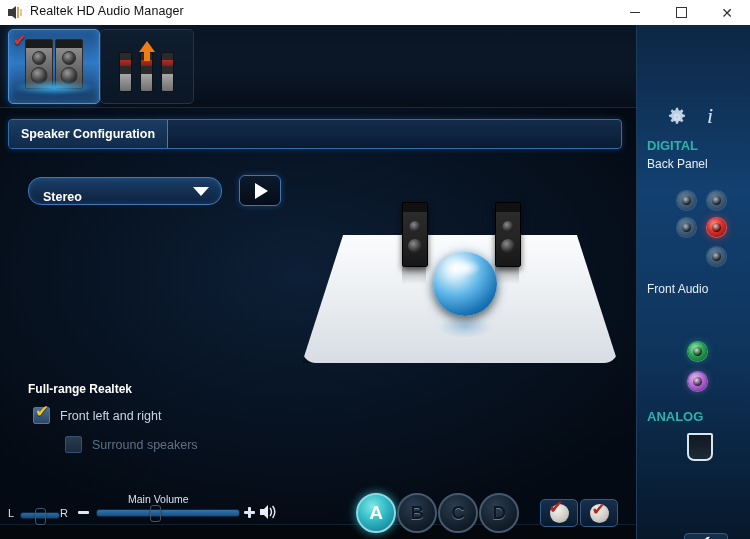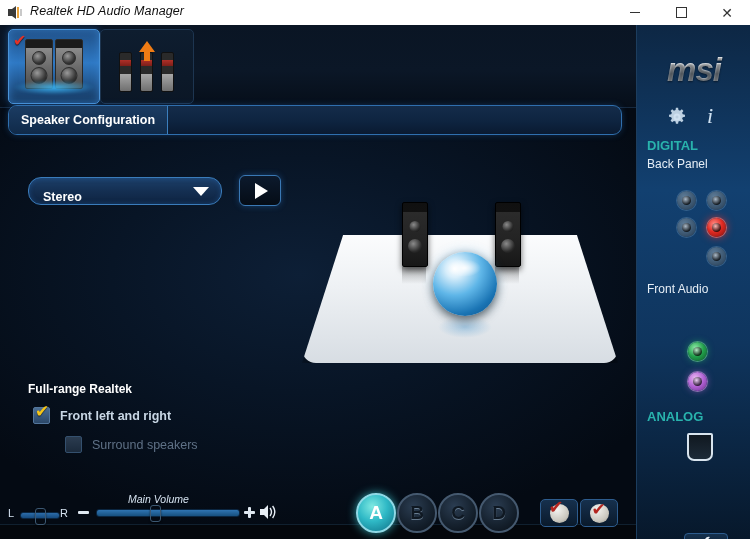--- a/index.html
+++ b/index.html
@@ -6,21 +6,21 @@
   body{
     width:750px;height:539px;overflow:hidden;
     font-family:"Liberation Sans", sans-serif;
     background:#000;
   }
   .app{position:relative;width:750px;height:539px;background:#05070c;}
 
   
   .titlebar{
     position:absolute;left:0;top:0;width:750px;height:25px;
-    background:#ffffff;border-bottom:1px solid #e3e3e3;font-style:italic;
+    background:#ffffff;border-bottom:1px solid #e3e3e3;
   }
   .tb-icon{
     position:absolute;left:8px;top:5px;width:16px;height:15px;
   }
   .tb-title{
     position:absolute;left:30px;top:4px;
     font-size:12.5px;color:#111;letter-spacing:.1px;
   }
   .winbtn{
     position:absolute;top:0;width:46px;height:25px;
@@ -99,22 +99,22 @@
   .jack.j3{left:42px;}
   .uparrow{
     position:absolute;left:20px;top:-3px;width:0;height:0;
     border-left:8px solid transparent;border-right:8px solid transparent;
     border-bottom:11px solid #f07c14;
   }
   .uparrow-stem{position:absolute;left:25px;top:7px;width:6px;height:10px;background:#f07c14;}
 
   
   .tabbar{
-    position:absolute;left:8px;top:80px;width:612px;height:28px;
-    border:1px solid #2f6fae;border-radius:9px;
+    position:absolute;left:8px;top:94px;width:612px;height:28px;
+    border:1px solid #2f6fae;border-radius:4px;
     background:linear-gradient(180deg,#142c4a 0%, #0e2440 55%, #0a1a31 100%);
     box-shadow:0 0 6px rgba(40,110,190,.35);
     overflow:hidden;
   }
   .tab{
     position:absolute;top:0;height:28px;display:flex;align-items:center;
     padding:0 12px;font-size:12.5px;
   }
   .tab.active{
     left:0;color:#ffffff;font-weight:bold;
@@ -166,21 +166,21 @@
   }
   .chkbox.on{background:linear-gradient(180deg,#4b6e93 0%,#2b4768 100%);}
   .chkbox.off{background:linear-gradient(180deg,#2b3c50 0%,#1b2a3c 100%);border-color:#34506e;}
   .chkmark{
     position:absolute;left:1px;top:-5px;
     font-size:17px;line-height:17px;color:#f5c518;
     font-family:"DejaVu Sans",sans-serif;
     text-shadow:0 1px 1px rgba(0,0,0,.6);
   }
   .chklabel{margin-left:10px;font-size:12.5px;}
-  .chklabel.en{color:#c8d6e4;font-weight:bold;}
+  .chklabel.en{color:#c8d6e4;}
   .chklabel.dis{color:#5f7186;}
 
   
   .room{position:absolute;left:290px;top:155px;width:340px;height:215px;}
   .floor{
     position:absolute;left:12px;top:55px;width:316px;height:128px;
     background:linear-gradient(180deg,#fbfcfd 0%, #eef1f4 40%, #d7dde3 100%);
     border-radius:14px;
     clip-path:polygon(13% 0%, 87% 0%, 100% 100%, 0% 100%);
     box-shadow:0 5px 14px rgba(0,0,0,.55);
@@ -234,21 +234,21 @@
     background:linear-gradient(180deg,#2c6ca8,#164a7e);
     border:1px solid #0a2540;
   }
   .sl-knob{
     position:absolute;width:9px;height:15px;border-radius:3px;
     background:linear-gradient(180deg,#e8eef4 0%, #9fb3c6 48%, #5d7governor 100%);
     border:1px solid #3c5872;box-shadow:0 1px 2px rgba(0,0,0,.6);
   }
   .vol{position:absolute;left:78px;top:468px;width:195px;height:32px;}
   .vol-title{
-    position:absolute;left:50px;top:0;color:#d5e2ef;font-size:10.5px;font-style:italic;
+    position:absolute;left:50px;top:0;color:#d5e2ef;font-size:10.5px;
   }
   .vol-minus{
     position:absolute;left:0;top:18px;width:11px;height:3px;border-radius:1px;background:#dfe8f1;
   }
   .vol-track{
     position:absolute;left:18px;top:16px;width:142px;height:6px;border-radius:3px;
     background:linear-gradient(180deg,#2f74b2,#17507f);
     border:1px solid #0a2540;
   }
   .vol-plus-h{position:absolute;left:166px;top:18px;width:11px;height:3px;border-radius:1px;background:#dfe8f1;}
@@ -500,21 +500,20 @@
         <span class="act-glyph">✔</span>
       </span>
     </div>
     <div class="actbtn a2">
       <span class="act-disc">
         <span class="act-glyph arrow">✔</span>
       </span>
     </div>
 
     <div class="side">
-      <div class="msi">msi</div>
 
       <svg class="gear" viewBox="0 0 20 20">
         <path fill="#cfe1f1" d="M10 6.5a3.5 3.5 0 100 7 3.5 3.5 0 000-7zm0 2a1.5 1.5 0 110 3 1.5 1.5 0 010-3z"></path>
         <path fill="#cfe1f1" d="M8.9 0.8h2.2l.35 2.2 1.6.66 1.8-1.3 1.56 1.56-1.3 1.8.66 1.6 2.2.35v2.2l-2.2.35-.66 1.6 1.3 1.8-1.56 1.56-1.8-1.3-1.6.66-.35 2.2H8.9l-.35-2.2-1.6-.66-1.8 1.3-1.56-1.56 1.3-1.8-.66-1.6-2.2-.35v-2.2l2.2-.35.66-1.6-1.3-1.8L5.15 2.36l1.8 1.3 1.6-.66z" opacity=".9"></path>
       </svg>
       <div class="info-i">i</div>
 
       <div class="side-h analog">DIGITAL</div>
       <div class="side-sub back">Back Panel</div>
 

